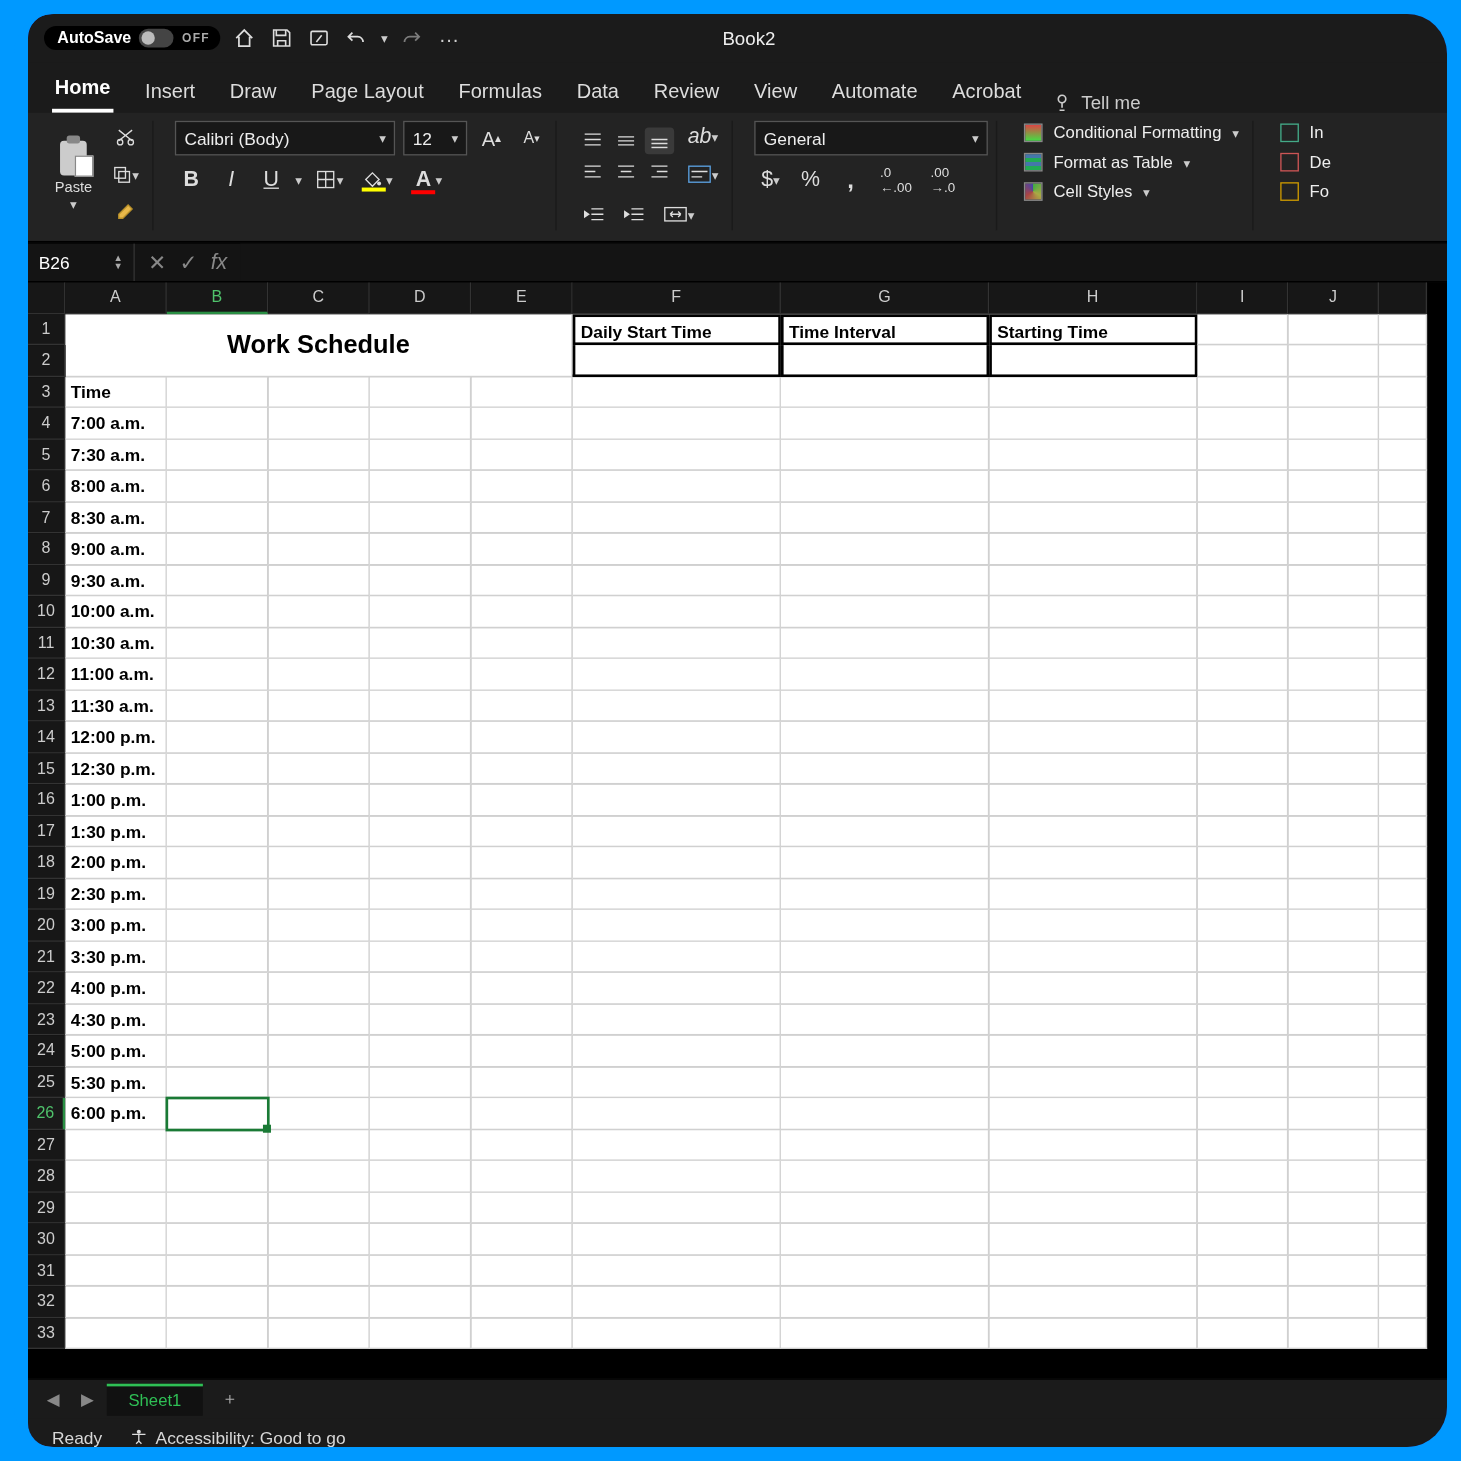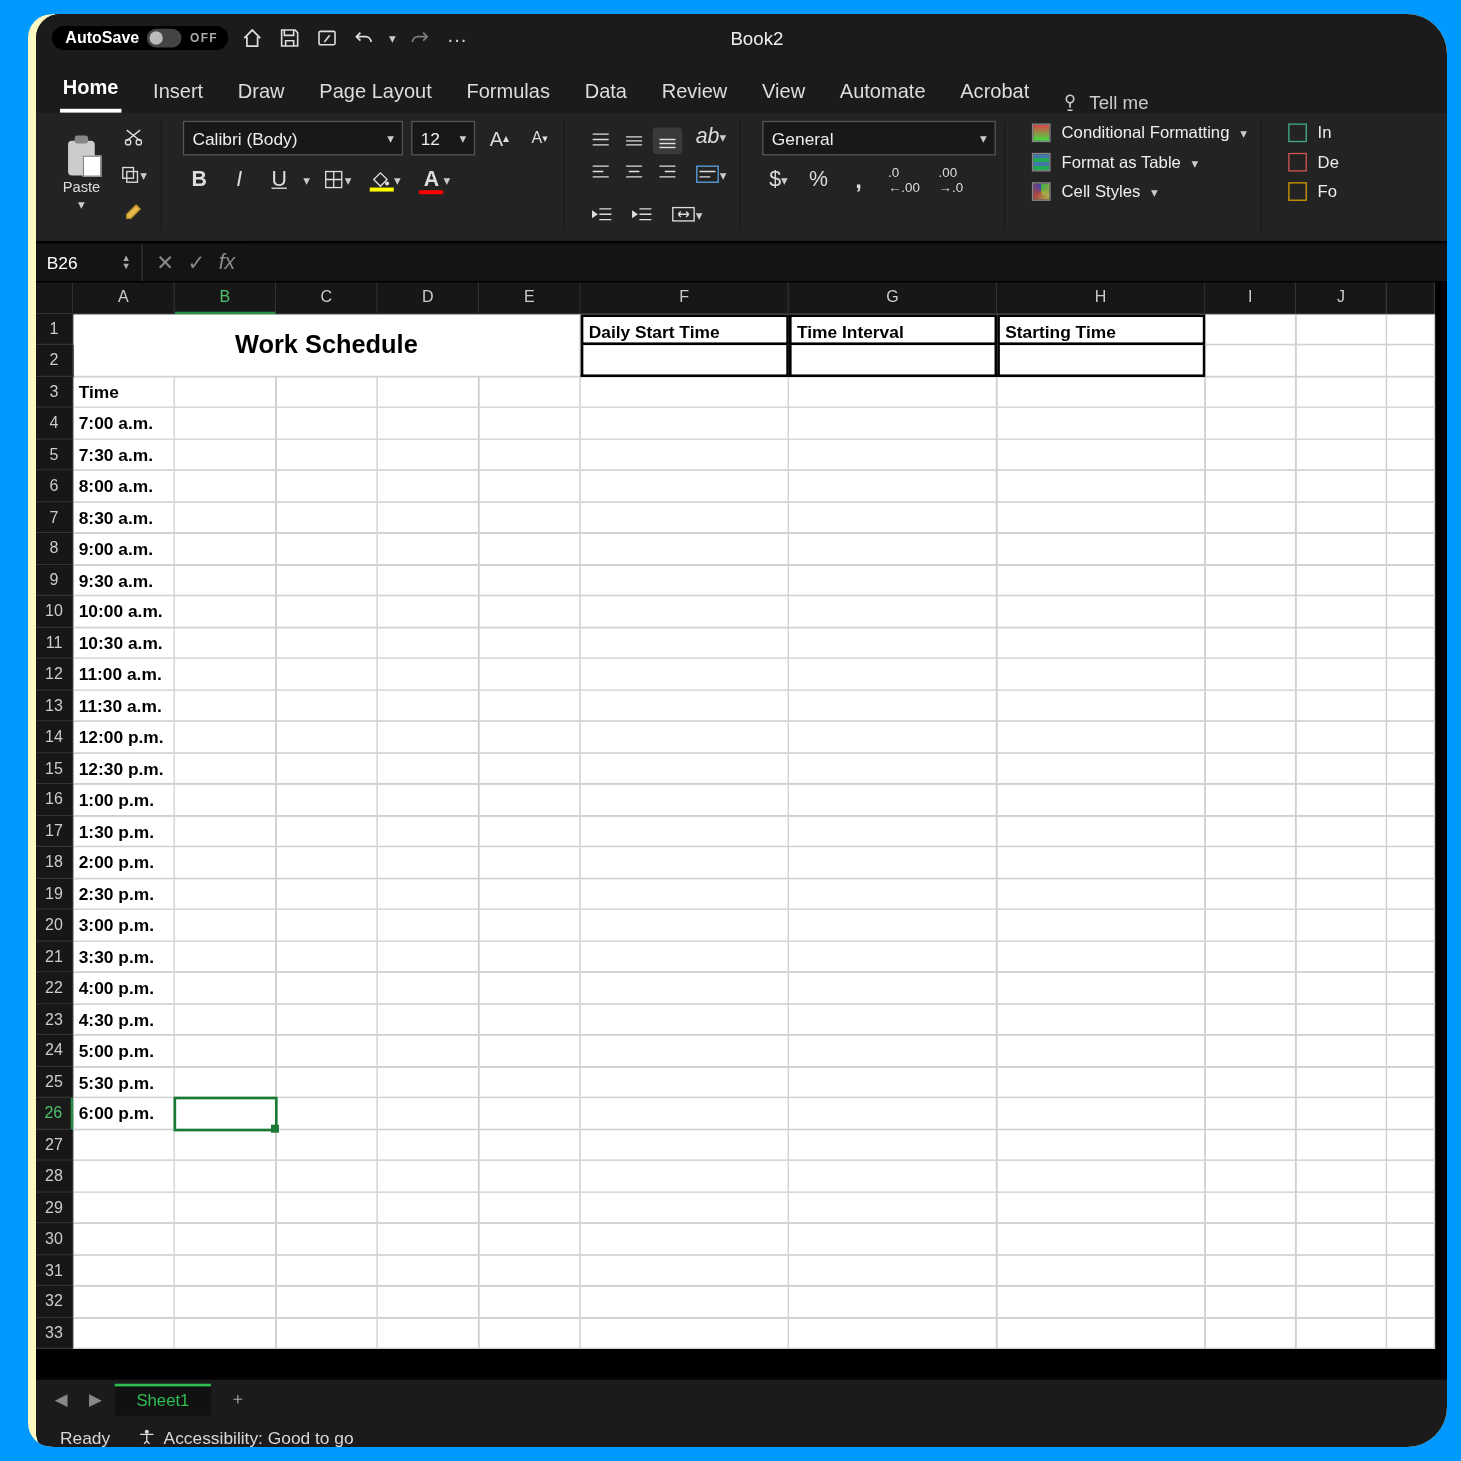--- a/index.html
+++ b/index.html
@@ -14,25 +14,24 @@
     width: 100%;
     height: 100%;
     background: #0099ff;
     border-radius: 40px;
     overflow: hidden;
     position: relative;
   }
   .app {
     position: absolute;
     left: 14px; top: 0; right:0; bottom:0;
-    background: #fef9c3;
+    background: #1d4ed8;
     border-radius: 24px 0 0 24px;
     overflow: hidden;
     transform-origin: top left;
-    padding-left: 8px;
   }
   
   .excel {
     width: 1080px;
     height: 1080px;
     transform: scale(1.335);
     transform-origin: top left;
     background: #1e1e1e;
     color: #fff;
     display:flex;

